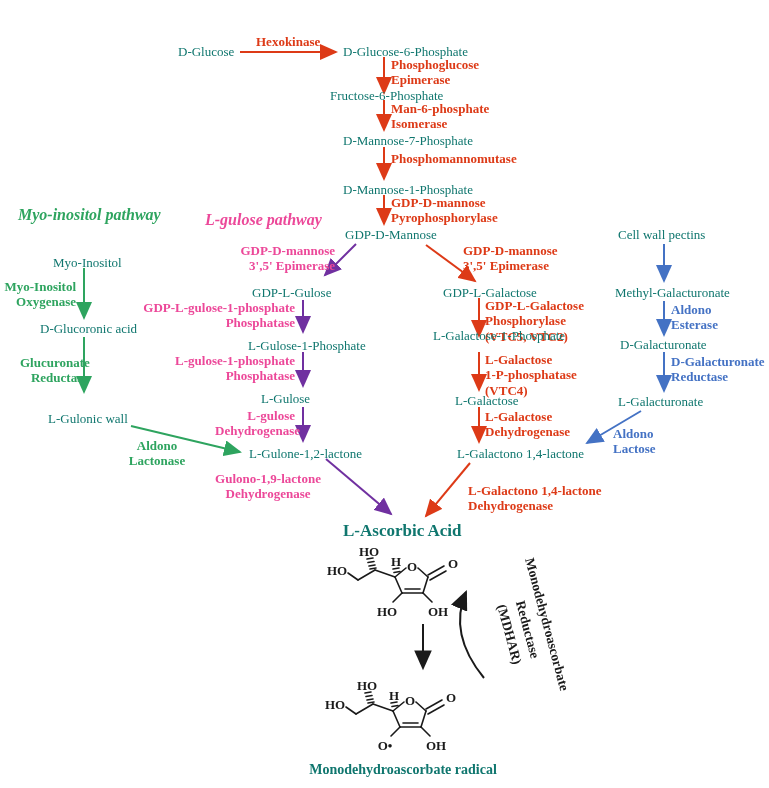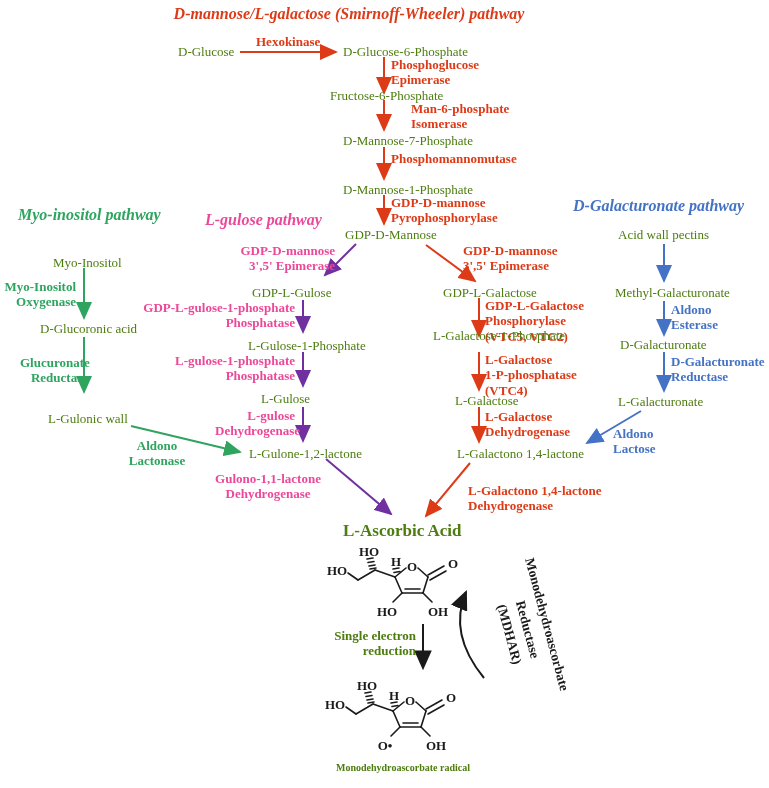--- a/index.html
+++ b/index.html
@@ -1,19 +1,19 @@
 <!DOCTYPE html>
 <html><head>
 <meta charset="utf-8">
 <style>
   *{box-sizing:border-box}
   html,body{margin:0;padding:0;background:#ffffff}
   #figure{position:relative;width:769px;height:788px;background:#fff;overflow:hidden;
           font-family:"Liberation Serif","DejaVu Serif",serif;color:#1a1a1a}
-  .lbl{position:absolute;font-size:13px;line-height:1.18;white-space:nowrap;color:#4d7c0f}
+  .lbl{position:absolute;font-size:13px;line-height:1.18;white-space:nowrap;color:#0f766e}
   .enz{font-weight:bold;white-space:pre-line}
   .title{font-weight:bold;font-style:italic;font-size:16px;white-space:nowrap}
   .red{color:#dd3a17}
   .green{color:#2ea45f}
   .purple{color:#ec4899}
   .blue{color:#4472c4}
   .r{text-align:right}
   .c{text-align:center}
   .big{font-size:17px;font-weight:bold}
   .blk{font-weight:bold;white-space:pre-line}
@@ -77,28 +77,27 @@
       <line x1="664" y1="301" x2="664" y2="335" marker-end="url(#mb)"></line>
       <line x1="664" y1="352" x2="664" y2="391" marker-end="url(#mb)"></line>
       <line x1="641" y1="411" x2="587" y2="443" marker-end="url(#mb)"></line>
     </g>
     <g stroke="#1a1a1a" stroke-width="2" fill="none">
       <line x1="423" y1="624" x2="423" y2="668" marker-end="url(#mk)"></line>
       <path d="M 484 678 Q 448 634 466 592" marker-end="url(#mk)"></path>
     </g>
   </svg>
 
-  <div class="lbl title red c" style="left:163px;top:5px;width:372px">D-mannose/L-galactose (Smirnoff-Wheeler) pathway</div>
   <div class="lbl" style="left:178px;top:44px">D-Glucose</div>
   <div class="lbl enz red" style="left:256px;top:34px">Hexokinase</div>
   <div class="lbl" style="left:343px;top:44px">D-Glucose-6-Phosphate</div>
   <div class="lbl enz red" style="left:391px;top:57px">Phosphoglucose
 Epimerase</div>
   <div class="lbl" style="left:330px;top:88px">Fructose-6-Phosphate</div>
-  <div class="lbl enz red" style="left:411px;top:101px">Man-6-phosphate
+  <div class="lbl enz red" style="left:391px;top:101px">Man-6-phosphate
 Isomerase</div>
   <div class="lbl" style="left:343px;top:133px">D-Mannose-7-Phosphate</div>
   <div class="lbl enz red" style="left:391px;top:151px">Phosphomannomutase</div>
   <div class="lbl" style="left:343px;top:182px">D-Mannose-1-Phosphate</div>
   <div class="lbl enz red" style="left:391px;top:195px">GDP-D-mannose
 Pyrophosphorylase</div>
   <div class="lbl" style="left:345px;top:227px">GDP-D-Mannose</div>
   <div class="lbl enz red" style="left:463px;top:243px">GDP-D-mannose
 3',5' Epimerase</div>
   <div class="lbl" style="left:443px;top:285px">GDP-L-Galactose</div>
@@ -133,42 +132,39 @@
   <div class="lbl" style="left:252px;top:285px">GDP-L-Gulose</div>
   <div class="lbl enz purple r" style="left:143px;top:300px;width:152px">GDP-L-gulose-1-phosphate
 Phosphatase</div>
   <div class="lbl" style="left:248px;top:338px">L-Gulose-1-Phosphate</div>
   <div class="lbl enz purple r" style="left:163px;top:353px;width:132px">L-gulose-1-phosphate
 Phosphatase</div>
   <div class="lbl" style="left:261px;top:391px">L-Gulose</div>
   <div class="lbl enz purple r" style="left:215px;top:408px;width:80px">L-gulose
 Dehydrogenase</div>
   <div class="lbl" style="left:249px;top:446px">L-Gulone-1,2-lactone</div>
-  <div class="lbl enz purple c" style="left:212px;top:471px;width:112px">Gulono-1,1-lactone
-Dehydrogenase</div>
-
-  <div class="lbl title blue" style="left:573px;top:197px">D-Galacturonate pathway</div>
-  <div class="lbl" style="left:618px;top:227px">Acid wall pectins</div>
+  <div class="lbl enz purple c" style="left:212px;top:471px;width:112px">Gulono-1,9-lactone
+Dehydrogenase</div>
+
+  <div class="lbl" style="left:618px;top:227px">Cell wall pectins</div>
   <div class="lbl" style="left:615px;top:285px">Methyl-Galacturonate</div>
   <div class="lbl enz blue" style="left:671px;top:302px">Aldono
 Esterase</div>
   <div class="lbl" style="left:620px;top:337px">D-Galacturonate</div>
   <div class="lbl enz blue" style="left:671px;top:354px">D-Galacturonate
 Reductase</div>
   <div class="lbl" style="left:618px;top:394px">L-Galacturonate</div>
   <div class="lbl enz blue" style="left:613px;top:426px">Aldono
 Lactose</div>
 
   <div class="lbl big" style="left:343px;top:521px">L-Ascorbic Acid</div>
-  <div class="lbl blk r" style="left:330px;top:628px;width:86px">Single electron
-reduction</div>
   <div class="rot">Monodehydroascorbate
 Reductase
 (MDHAR)</div>
-  <div class="lbl blk c" style="left:300px;top:762px;width:206px;font-size:10px">Monodehydroascorbate radical</div>
+  <div class="lbl blk c" style="left:300px;top:762px;width:206px;font-size:14px">Monodehydroascorbate radical</div>
 
   <svg class="struct" style="left:312px;top:540px" width="160" height="85" viewBox="0 0 160 85">
     <g class="bond">
 
       <line x1="55" y1="19" x2="61" y2="18"></line>
         <line x1="56" y1="22.5" x2="62" y2="21.5"></line>
         <line x1="57" y1="26" x2="63" y2="25"></line>
         <line x1="58" y1="29" x2="64" y2="28"></line>
 
       <line x1="63" y1="30" x2="46" y2="40"></line>

